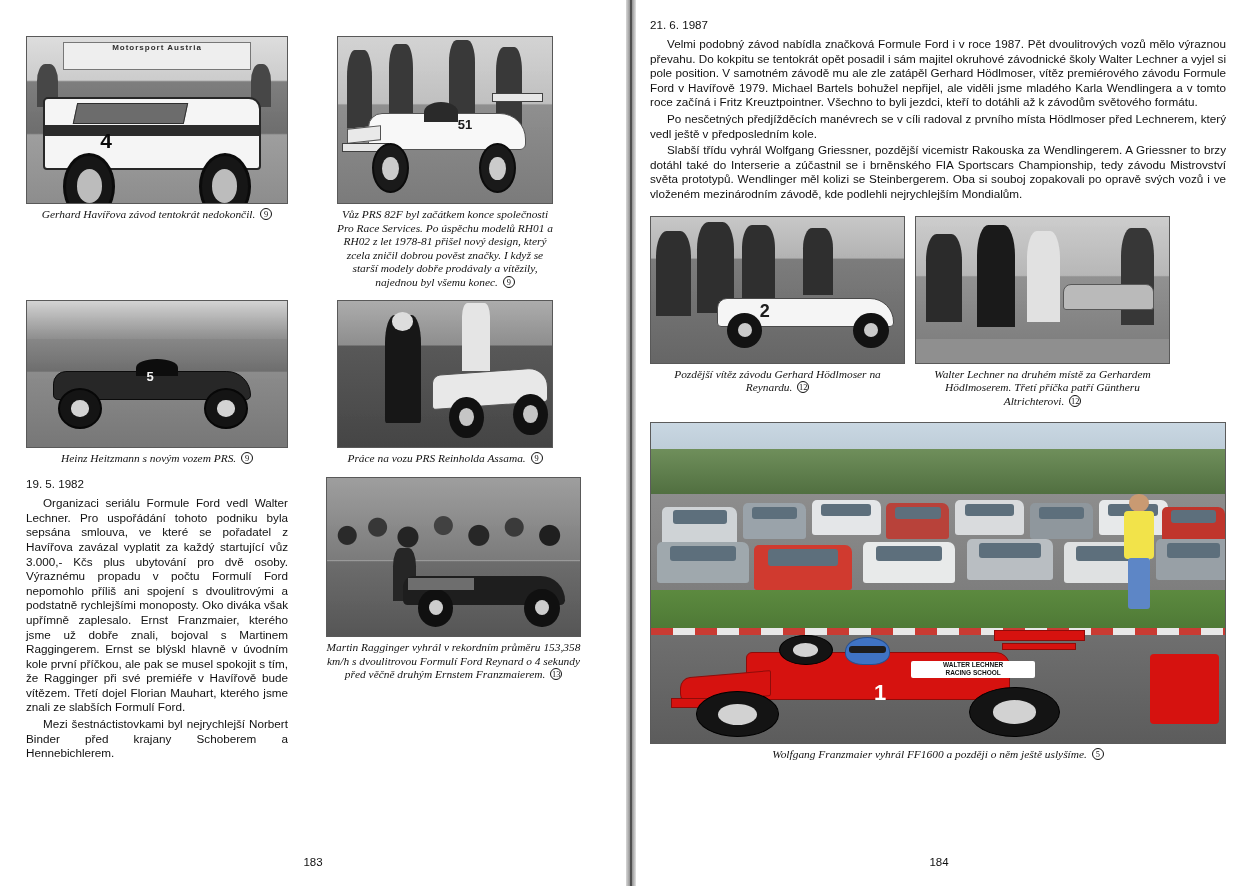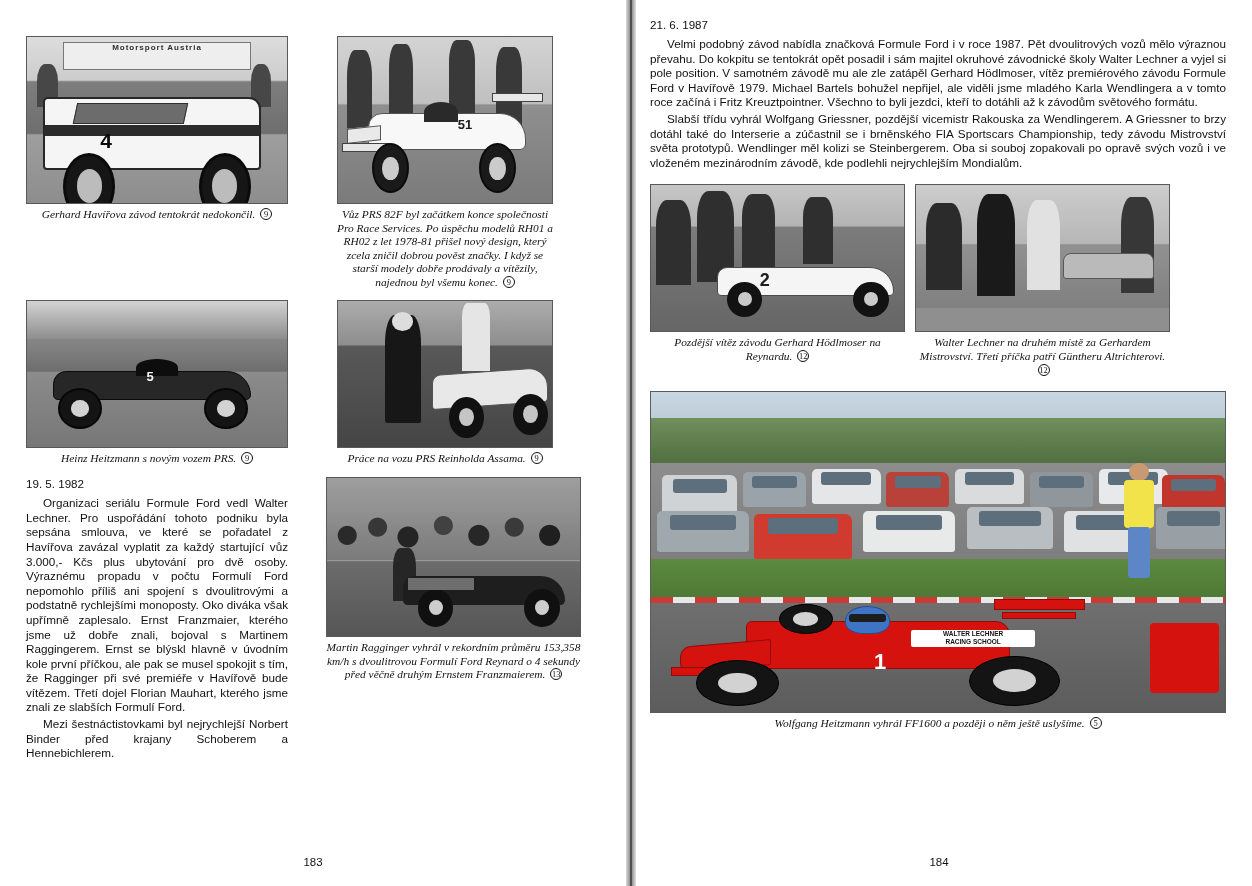--- a/index.html
+++ b/index.html
@@ -332,20 +332,21 @@
     <div class="folio">183</div>
   </div>
 
   <div class="gutter"></div>
 
   <div class="page page-right">
 
     <div>
       <div class="dateline">21. 6. 1987</div>
       <p class="body">Velmi podobný závod nabídla značková Formule Ford i v roce 1987. Pět dvoulitrových vozů mělo výraznou převahu. Do kokpitu se tentokrát opět posadil i sám majitel okruhové závodnické školy Walter Lechner a vyjel si pole position. V samotném závodě mu ale zle zatápěl Gerhard Hödlmoser, vítěz premiérového závodu Formule Ford v Havířově 1979. Michael Bartels bohužel nepřijel, ale viděli jsme mladého Karla Wendlingera a v tomto roce začíná i Fritz Kreuztpointner. Všechno to byli jezdci, kteří to dotáhli až k závodům světového formátu.</p>
+      <p class="body">Po nesčetných předjížděcích manévrech se v cíli radoval z prvního místa Hödlmoser před Lechnerem, který vedl ještě v předposledním kole.</p>
       <p class="body">Slabší třídu vyhrál Wolfgang Griessner, pozdější vicemistr Rakouska za Wendlingerem. A Griessner to brzy dotáhl také do Interserie a zúčastnil se i brněnského FIA Sportscars Championship, tedy závodu Mistrovství světa prototypů. Wendlinger měl kolizi se Steinbergerem. Oba si souboj zopakovali po opravě svých vozů i ve vloženém mezinárodním závodě, kde podlehli nejrychlejším Mondialům.</p>
     </div>
 
     <div class="rrow">
       <div class="rcol">
         <div class="photo bw p6" style="height:148px;">
           <div class="man" style="left:2%; top:10%; width:14%; height:58%;"></div>
           <div class="man" style="left:18%; top:4%; width:15%; height:62%;"></div>
           <div class="man" style="left:36%; top:6%; width:13%; height:52%;"></div>
           <div class="man" style="left:60%; top:8%; width:12%; height:46%;"></div>
@@ -367,21 +368,21 @@
       <div class="rcol">
         <div class="photo bw p7" style="height:148px;">
           <div class="man" style="left:4%; top:12%; width:14%; height:60%;"></div>
           <div class="man" style="left:24%; top:6%; width:15%; height:70%; background:#1f1f1f;"></div>
           <div class="man" style="left:44%; top:10%; width:13%; height:62%; background:#dcdcdc;"></div>
           <div class="man" style="right:6%; top:8%; width:13%; height:66%; background:#3a3a3a;"></div>
           <div class="car"></div>
           <div style="position:absolute; left:0; bottom:0; width:100%; height:16%; background:#8e8e8e;"></div>
         </div>
         <div class="cap">
-          <span>Walter Lechner na druhém místě za Gerhardem Mistrovství. Třetí příčka patří Güntheru Altrichterovi.</span>
+          <span>Walter Lechner na druhém místě za Gerhardem Hödlmoserem. Třetí příčka patří Güntheru Altrichterovi.</span>
           <span class="cnum">12</span>
         </div>
       </div>
     </div>
 
     <div class="bigphoto">
       <div class="photo bigscene" style="height:322px;">
         <div class="skyband"></div>
         <div class="treeline"></div>
         <div class="parklot"></div>
@@ -460,21 +461,21 @@
               <i></i>
             </div>
           <div class="tyre" style="left:24%; top:12%; width:13%; height:28%;">
               <i></i>
             </div>
         </div>
 
         <div style="position:absolute; right:1%; bottom:6%; width:12%; height:22%; background:#d6120f; border-radius:4px;"></div>
       </div>
       <div class="cap">
-        <span>Wolfgang Heitzmann vyhrál FF1600 a později o něm ještě uslyšíme.</span>
+        <span>Wolfgang Franzmaier vyhrál FF1600 a později o něm ještě uslyšíme.</span>
         <span class="cnum">5</span>
       </div>
     </div>
 
     <div class="folio">184</div>
   </div>
 
 </div>
 
 </body></html>

